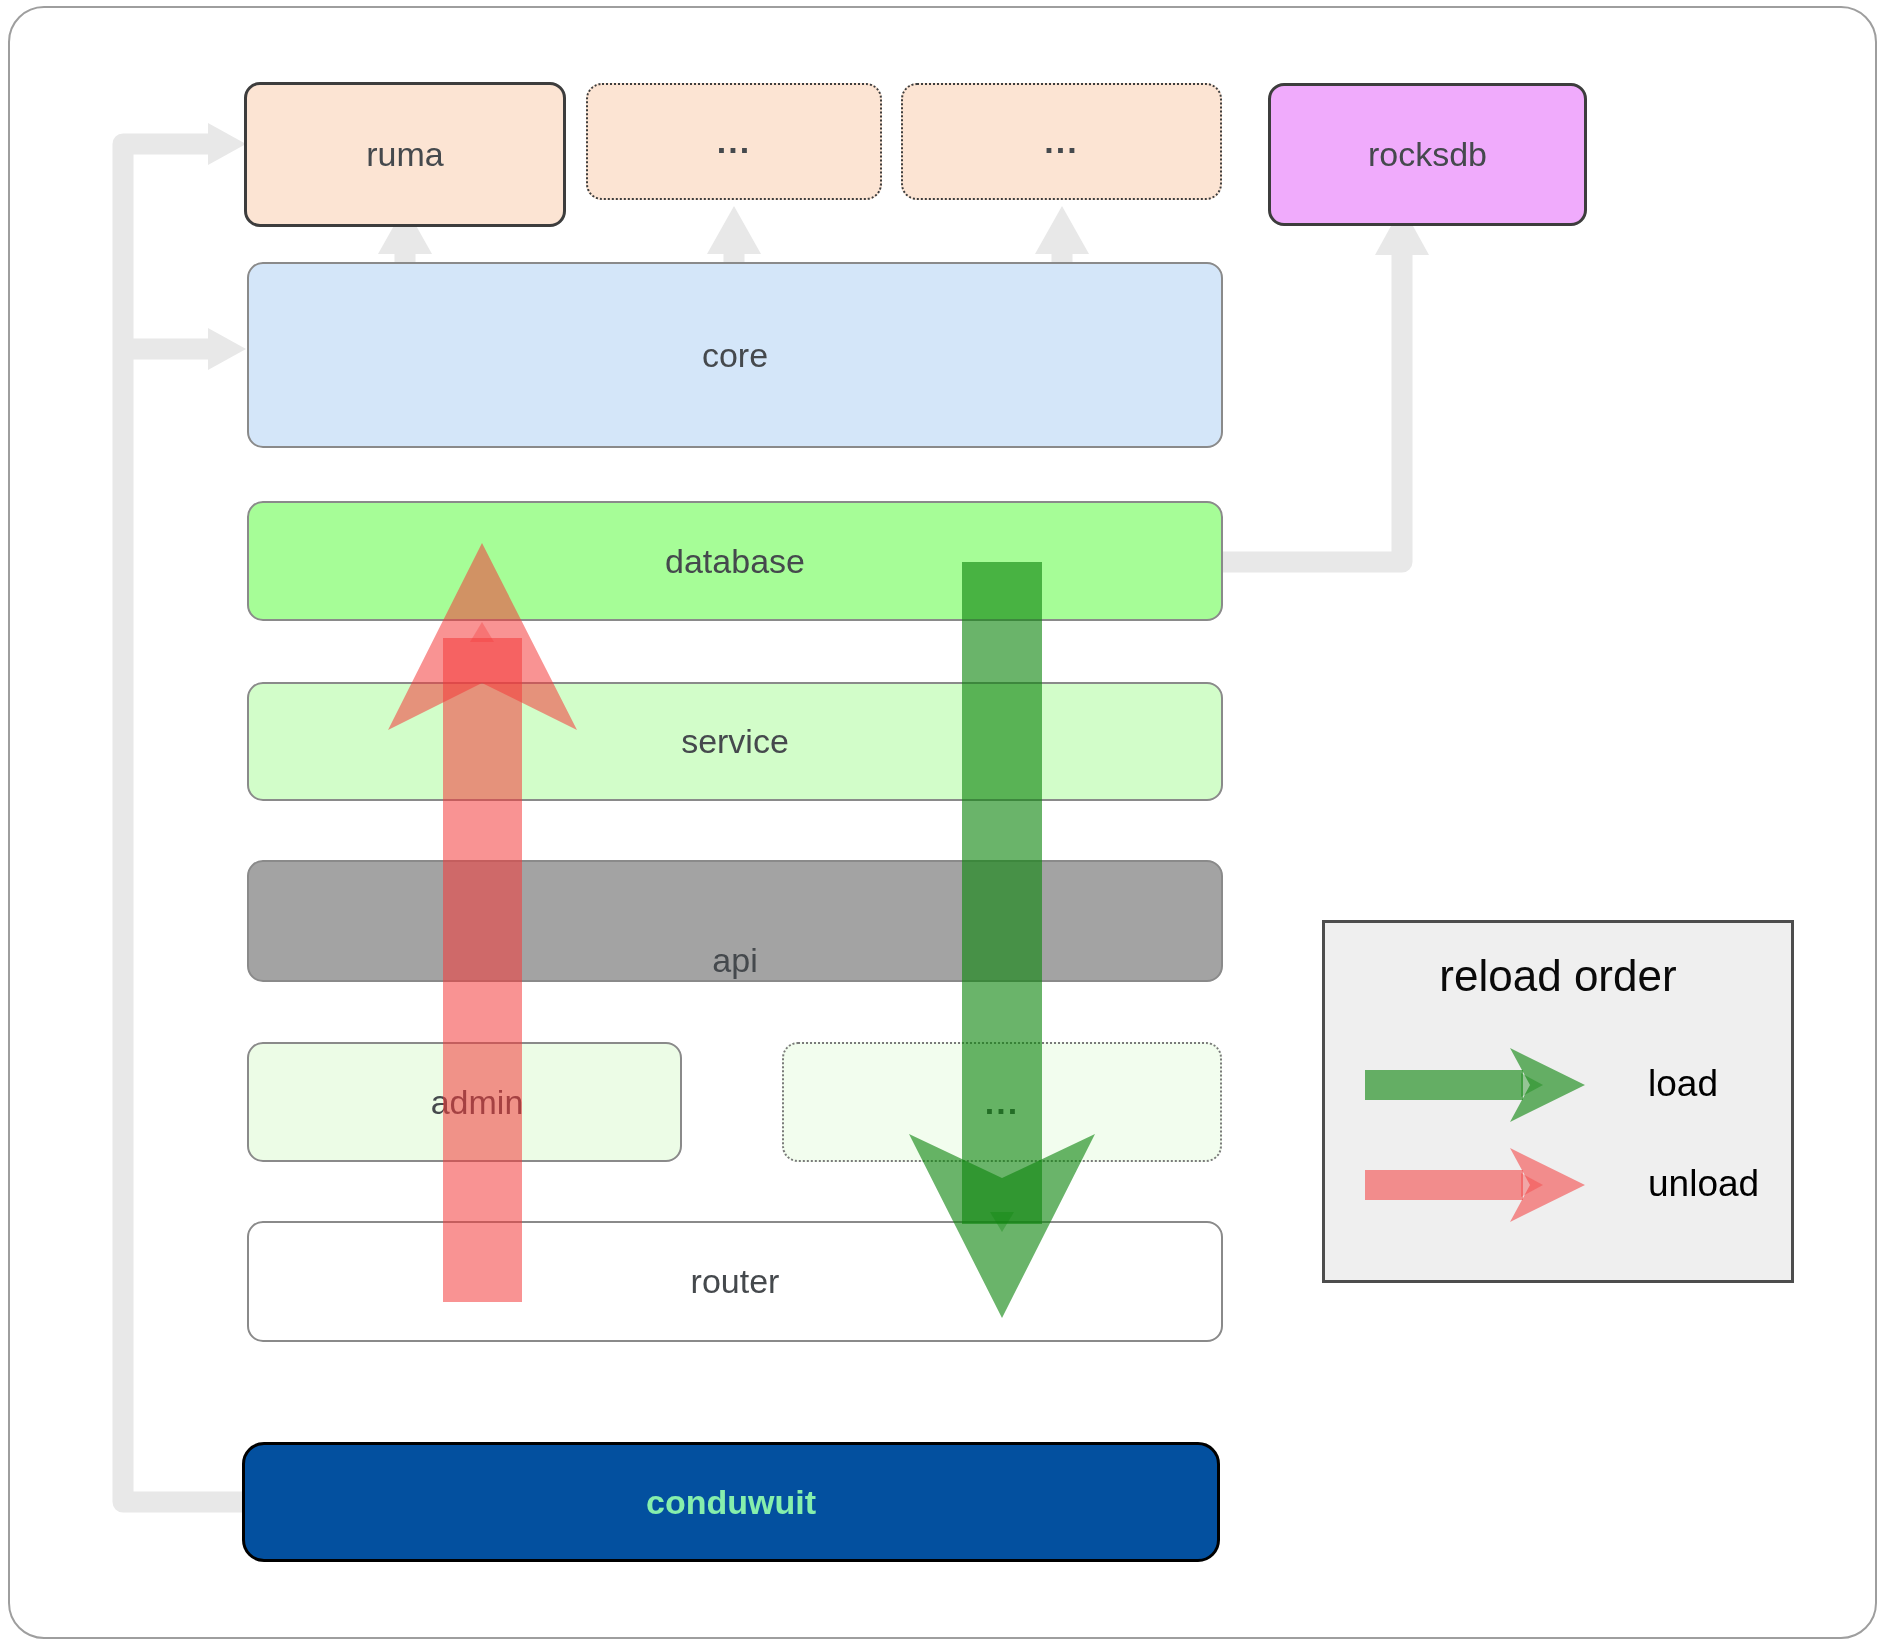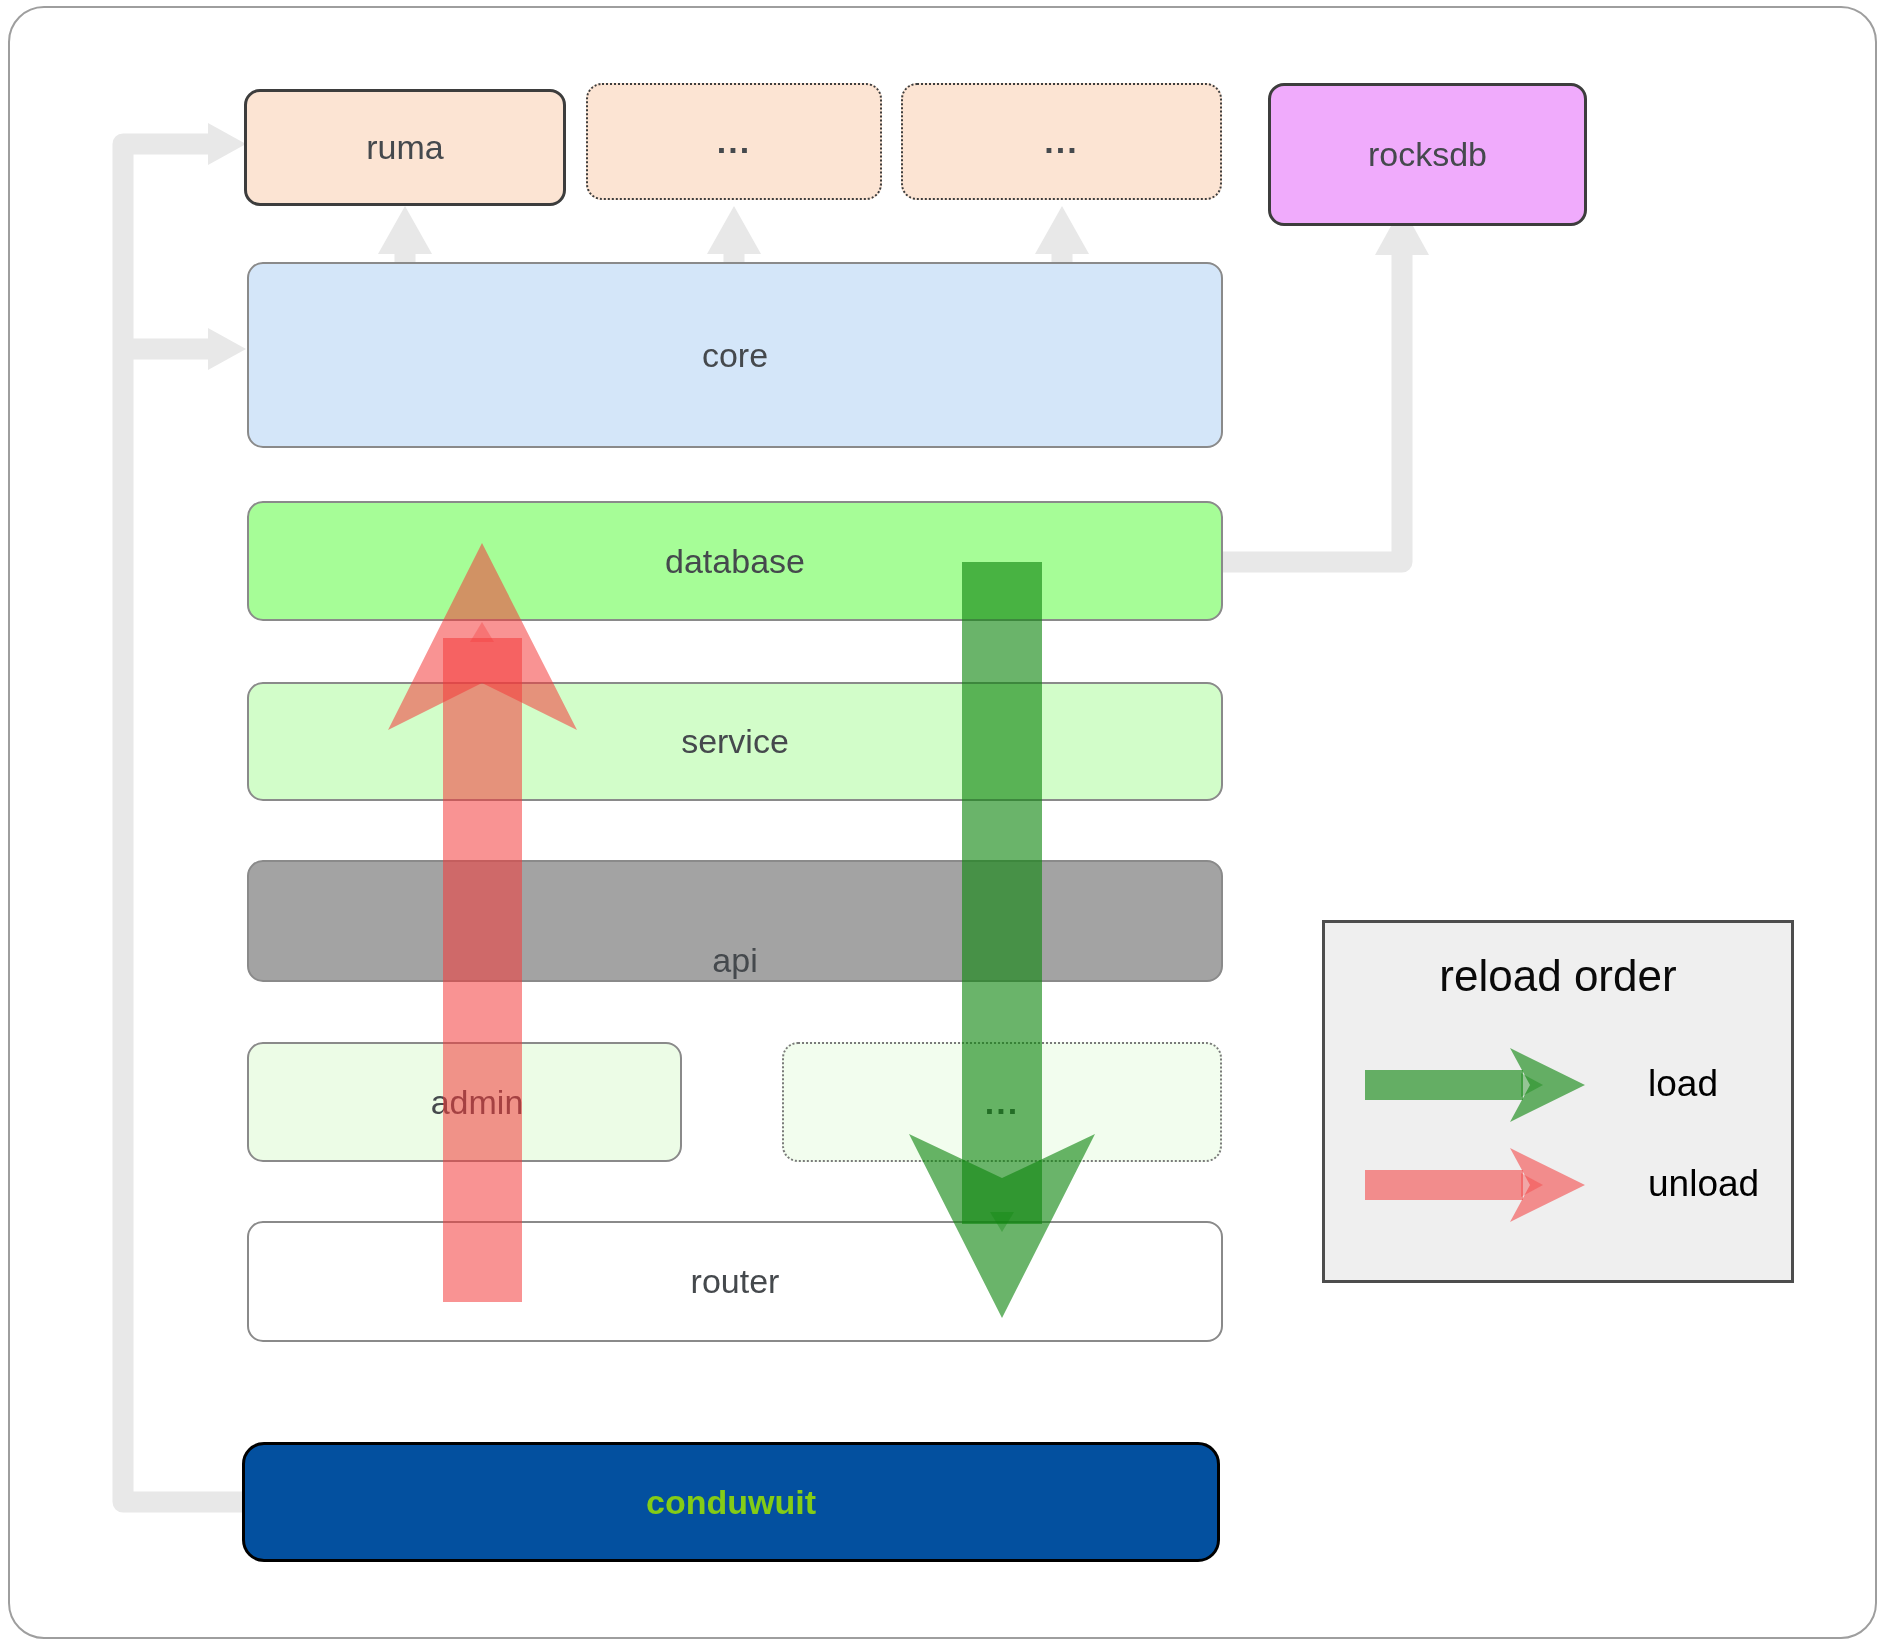--- a/index.html
+++ b/index.html
@@ -11,21 +11,21 @@
   #connector-layer{z-index:1;}
   #arrow-layer{z-index:3;pointer-events:none;}
   .node{position:absolute;z-index:2;box-sizing:border-box;border-radius:16px;
         display:flex;align-items:center;justify-content:center;
         font-size:34px;color:#45494d;}
   .solid-dark{border:3px solid #3d3d3d;}
   .dotted-dark{border:2px dotted #3d3d3d;}
   .gray-border{border:2px solid #8a8a8a;}
   .thin-dotted{border:2px dotted #7a7a7a;}
   .ellipsis{font-weight:bold;letter-spacing:2px;}
-  .conduwuit{border:3px solid #000000;border-radius:22px;color:#84cc16;
+  .conduwuit{border:3px solid #000000;border-radius:22px;color:#86efac;
              font-weight:bold;z-index:2;}
   .legend{position:absolute;z-index:4;left:1322px;top:920px;width:472px;height:363px;
           box-sizing:border-box;border:3px solid #4d4d4d;background:#efefef;}
   .legend-title{position:absolute;left:0;top:28px;width:100%;text-align:center;
                 font-size:44px;color:#0a0a0a;}
   .legend-label{position:absolute;font-size:37px;color:#000;margin-left:20px;}
   .legend svg{position:absolute;left:0;top:0;width:466px;height:357px;}
 </style>
 </head>
 <body>
@@ -39,21 +39,21 @@
     <path d="M1222 562 H1402 V250" fill="none" stroke-width="21" stroke-linejoin="round" stroke="#e8e8e8"></path>
     <path d="M405 263 V250 M734 263 V250 M1062 263 V250" fill="none" stroke-width="21" stroke="#e8e8e8"></path>
     <polygon points="208,123 246,144 208,165" fill="#e8e8e8"></polygon>
     <polygon points="208,328 246,349 208,370" fill="#e8e8e8"></polygon>
     <polygon points="1375,255 1429,255 1402,206" fill="#e8e8e8"></polygon>
     <polygon points="378,254 432,254 405,206" fill="#e8e8e8"></polygon>
     <polygon points="707,254 761,254 734,206" fill="#e8e8e8"></polygon>
     <polygon points="1035,254 1089,254 1062,206" fill="#e8e8e8"></polygon>
   </svg>
 
-  <div class="node solid-dark" style="left: 244px; top: 89px; width: 322px; height: 117px; background-color: rgb(252, 228, 211);">
+  <div class="node solid-dark" style="left: 244px; top: 82px; width: 322px; height: 145px; background-color: rgb(252, 228, 211);">
     <span>ruma</span>
   </div>
   <div class="node dotted-dark" style="left: 586px; top: 83px; width: 296px; height: 117px; background-color: rgb(252, 228, 211);">
     <span class="ellipsis">...</span>
   </div>
   <div class="node dotted-dark" style="left: 901px; top: 83px; width: 321px; height: 117px; background-color: rgb(252, 228, 211);">
     <span class="ellipsis">...</span>
   </div>
   <div class="node solid-dark" style="left: 1268px; top: 83px; width: 319px; height: 143px; background-color: #f0abfc;">
     <span>rocksdb</span>

